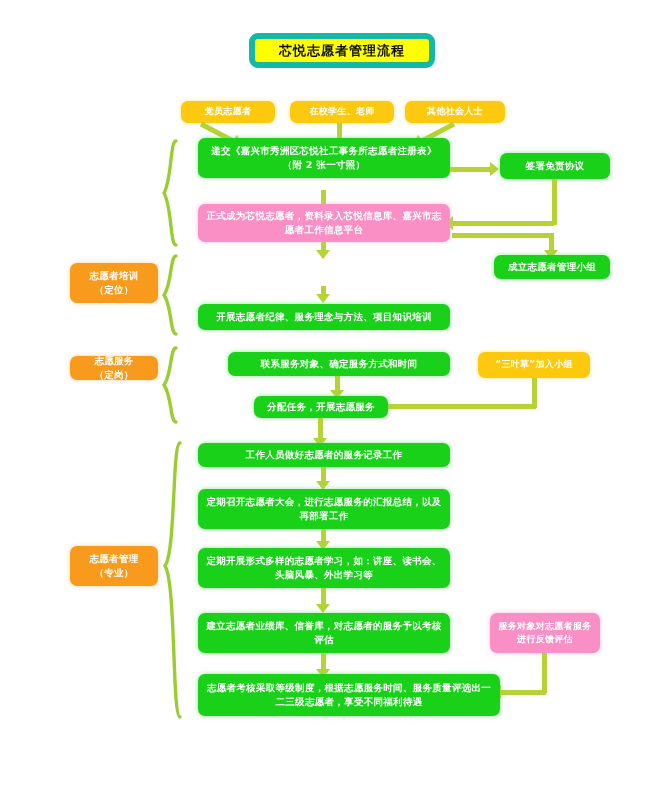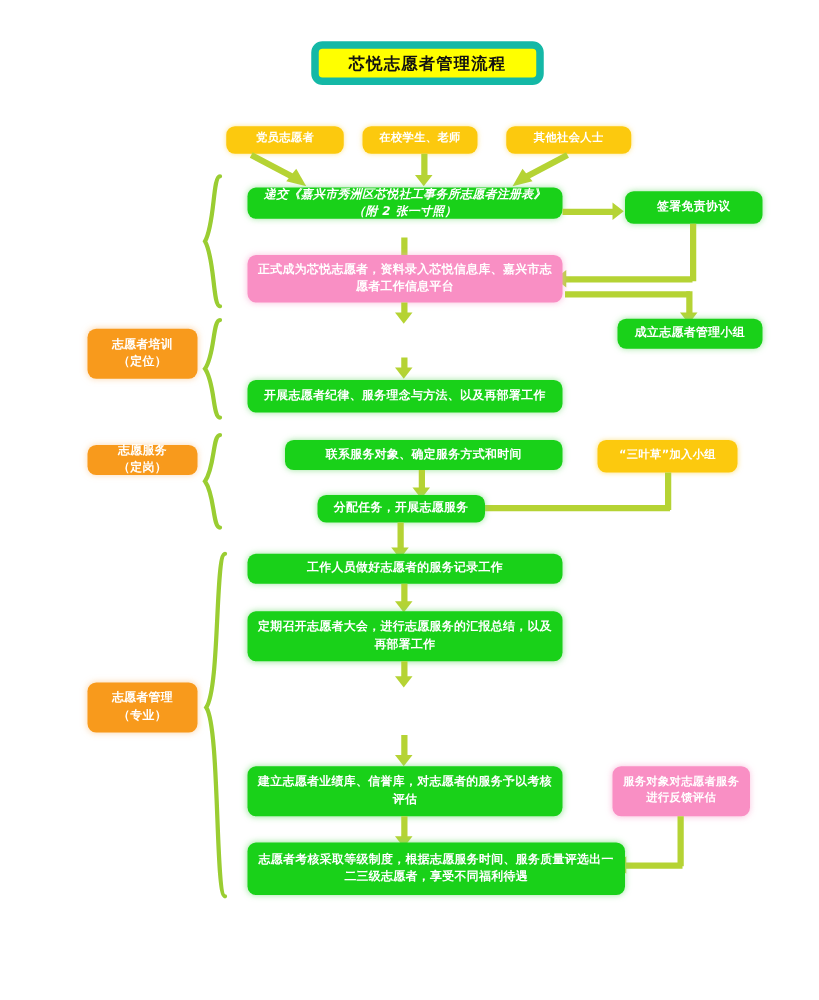--- a/index.html
+++ b/index.html
@@ -90,36 +90,36 @@
   .brace{position:absolute;}
 </style>
 </head>
 <body>
 
 <div id="canvas">
 
   <div class="title-box">芯悦志愿者管理流程</div>
 
   <div class="node amber" style="left:181px;top:101px;width:94px;height:22px;font-size:9px;">党员志愿者</div>
-  <div class="node amber" style="left:290px;top:101px;width:92px;height:22px;font-size:9px;">在校学生、老师</div>
+  <div class="node amber" style="left:290px;top:101px;width:104px;height:22px;font-size:9px;">在校学生、老师</div>
   <div class="node amber" style="left:405px;top:101px;width:100px;height:22px;font-size:9px;">其他社会人士</div>
 
   <svg class="diag" style="left:195px;top:121px;width:60px;height:32px;" viewBox="0 0 60 32">
     <line x1="6" y1="3" x2="42" y2="22" stroke="#b5d334" stroke-width="5"></line>
     <polygon points="50,28 34,24 42,14" fill="#b5d334"></polygon>
   </svg>
   <svg class="diag" style="left:400px;top:121px;width:60px;height:32px;" viewBox="0 0 60 32">
     <line x1="54" y1="3" x2="18" y2="22" stroke="#b5d334" stroke-width="5"></line>
     <polygon points="10,28 26,24 18,14" fill="#b5d334"></polygon>
   </svg>
 
   <div class="conn v" style="left:337px;top:123px;height:18px;"></div>
   <div class="arrow down" style="left:332px;top:140px;"></div>
 
-  <div class="node green" style="left:198px;top:150px;width:252px;height:25px;font-size:9.5px;font-style:italic;">递交《嘉兴市秀洲区芯悦社工事务所志愿者注册表》（附 2 张一寸照）</div>
+  <div class="node green" style="left:198px;top:138px;width:252px;height:40px;font-size:9.5px;">递交《嘉兴市秀洲区芯悦社工事务所志愿者注册表》（附 2 张一寸照）</div>
 
   <div class="conn h" style="left:450px;top:167px;width:42px;"></div>
   <div class="arrow right" style="left:490px;top:162px;"></div>
 
   <div class="node green" style="left:500px;top:153px;width:110px;height:26px;font-size:9.5px;">签署免责协议</div>
 
   <div class="conn v" style="left:552px;top:179px;height:46px;"></div>
   <div class="conn h" style="left:452px;top:221px;width:102px;"></div>
   <div class="arrow left" style="left:444px;top:216px;"></div>
 
@@ -131,21 +131,21 @@
   <div class="arrow down" style="left:316px;top:250px;"></div>
 
   <div class="conn h" style="left:452px;top:233px;width:100px;"></div>
   <div class="conn v" style="left:549px;top:233px;height:22px;"></div>
   <div class="arrow down" style="left:544px;top:250px;"></div>
   <div class="node green" style="left:494px;top:255px;width:116px;height:24px;font-size:9.5px;">成立志愿者管理小组</div>
 
   <div class="conn v" style="left:321px;top:286px;height:10px;"></div>
   <div class="arrow down" style="left:316px;top:294px;"></div>
 
-  <div class="node green" style="left:198px;top:304px;width:252px;height:26px;font-size:9.5px;">开展志愿者纪律、服务理念与方法、以及再部署工作</div>
+  <div class="node green" style="left:198px;top:304px;width:252px;height:26px;font-size:9.5px;">开展志愿者纪律、服务理念与方法、项目知识培训</div>
 
   <div class="node green" style="left:228px;top:352px;width:222px;height:24px;font-size:9.5px;">联系服务对象、确定服务方式和时间</div>
   <div class="conn v" style="left:335px;top:376px;height:16px;"></div>
   <div class="arrow down" style="left:330px;top:390px;"></div>
 
   <div class="node amber" style="left:478px;top:352px;width:112px;height:26px;font-size:9px;">“三叶草”加入小组</div>
   <div class="conn v" style="left:532px;top:378px;height:30px;"></div>
   <div class="conn h" style="left:386px;top:404px;width:150px;"></div>
   <div class="arrow left" style="left:378px;top:399px;"></div>
 
@@ -154,20 +154,21 @@
   <div class="arrow down" style="left:313px;top:438px;"></div>
 
   <div class="node green" style="left:198px;top:443px;width:252px;height:24px;font-size:9.5px;">工作人员做好志愿者的服务记录工作</div>
   <div class="conn v" style="left:321px;top:467px;height:16px;"></div>
   <div class="arrow down" style="left:316px;top:481px;"></div>
 
   <div class="node green" style="left:198px;top:489px;width:252px;height:40px;font-size:9.5px;">定期召开志愿者大会，进行志愿服务的汇报总结，以及再部署工作</div>
   <div class="conn v" style="left:321px;top:529px;height:14px;"></div>
   <div class="arrow down" style="left:316px;top:541px;"></div>
 
+  <div class="node green" style="left:198px;top:548px;width:252px;height:40px;font-size:9.5px;">定期开展形式多样的志愿者学习，如：讲座、读书会、头脑风暴、外出学习等</div>
   <div class="conn v" style="left:321px;top:588px;height:18px;"></div>
   <div class="arrow down" style="left:316px;top:604px;"></div>
 
   <div class="node green" style="left:198px;top:613px;width:252px;height:40px;font-size:9.5px;text-align:center;">建立志愿者业绩库、信誉库，对志愿者的服务予以考核评估</div>
   <div class="conn v" style="left:321px;top:653px;height:18px;"></div>
   <div class="arrow down" style="left:316px;top:669px;"></div>
 
   <div class="node pink" style="left:490px;top:613px;width:110px;height:40px;font-size:9px;">服务对象对志愿者服务进行反馈评估</div>
   <div class="conn v" style="left:542px;top:653px;height:40px;"></div>
   <div class="conn h" style="left:500px;top:690px;width:46px;"></div>

